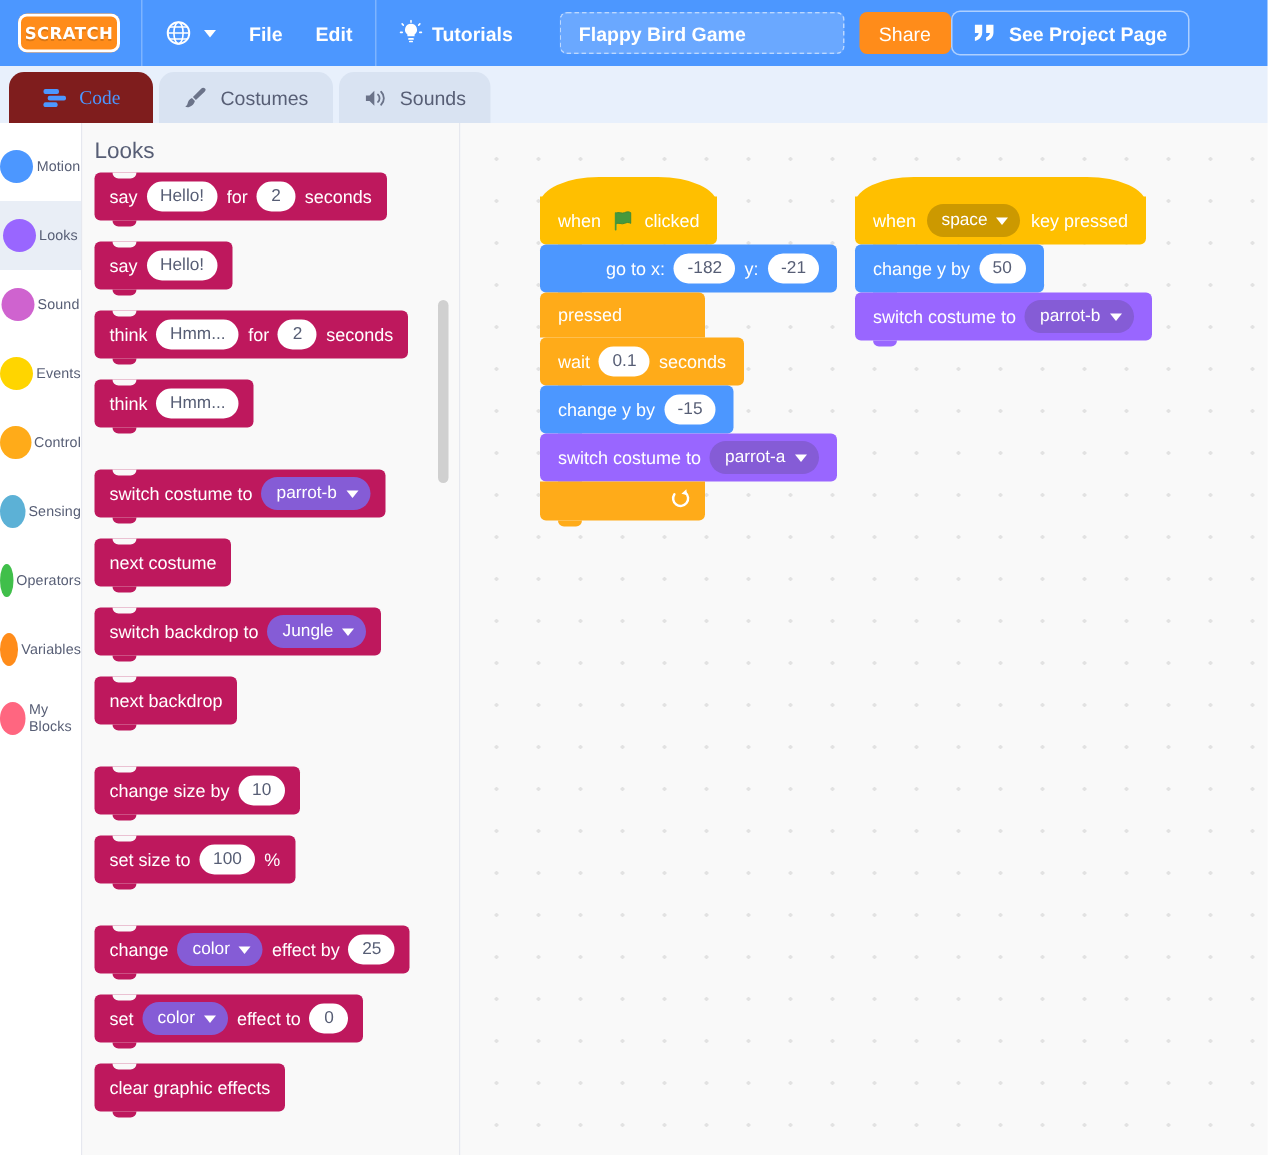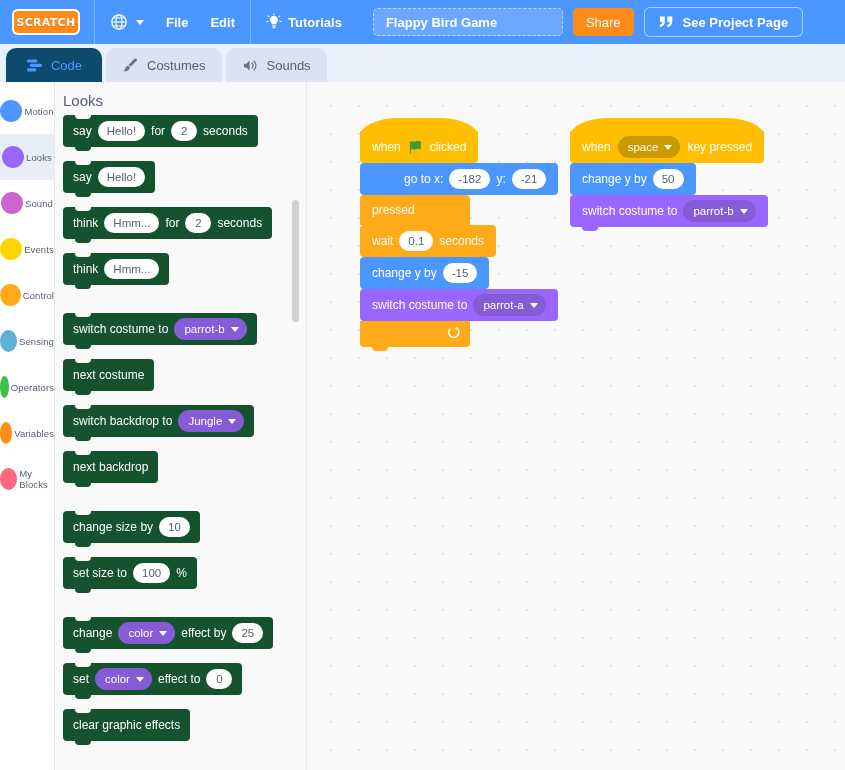--- a/index.html
+++ b/index.html
@@ -67,21 +67,21 @@
     margin-left: 20px; margin-right: 10px;
     cursor: text;
   }
   .share-btn {
     height:28px; background:#ff8c1a; color:#fff;
     font-size:13px; font-weight:normal;
     border-radius:5px; padding: 0 13px;
     display:flex; align-items:center; cursor:pointer;
   }
   .proj-page-btn {
-    height:30px; margin-left:10px;
+    height:30px; margin-left:0;
     background:#4c97ff;
     border:1px solid rgba(255,255,255,.55);
     border-radius:6px;
     color:#fff; font-size:13px; font-weight:bold;
     padding: 0 14px;
     display:flex; align-items:center; gap:9px; cursor:pointer;
   }
   .community-ico { width:15px; height:14px; display:block; }
 
   
@@ -95,21 +95,21 @@
   .tab {
     height:34px; min-width:96px;
     border-radius: 10px 10px 0 0;
     display:flex; align-items:center; justify-content:center; gap:8px;
     font-size:13px; color:#575e75;
     background:#d9e3f2;
     margin-right:4px;
     padding: 0 16px;
     cursor:pointer;
   }
-  .tab.active { background:#0c4a6e; color:#4c97ff; }
+  .tab.active { background:#7f1d1d; color:#4c97ff;font-family:Liberation Serif, serif; }
   .tab-ico { width:17px; height:15px; display:block; }
 
   
   .workspace {
     position:absolute; top:82px; left:0;
     width:845px; height:688px;
     display:flex;
   }
 
   
@@ -162,21 +162,21 @@
   .blk::before{
     content:""; position:absolute; left:12px; top:0;
     width:16px; height:4px; background:#f9f9f9;
     border-radius: 0 0 4px 4px;
   }
   .blk::after{
     content:""; position:absolute; left:12px; top:100%;
     width:16px; height:4px; border-radius:0 0 4px 4px;
     background: inherit;
   }
-  .looks  { background:#14532d; }
+  .looks  { background:#be185d; }
   .motion { background:#4c97ff; }
   .control{ background:#ffab19; }
 
   .oval {
     background:#fff; color:#575e75;
     border-radius:14px; height:20px;
     min-width:26px; padding: 0 9px;
     display:inline-flex; align-items:center; justify-content:center;
     font-size:11.5px;
   }

